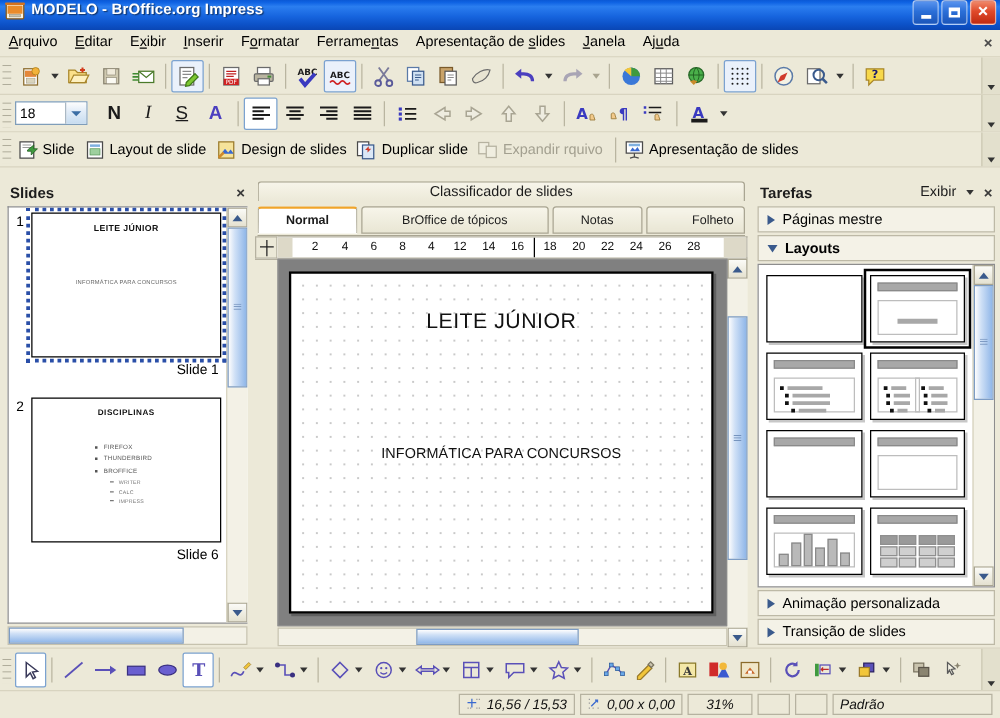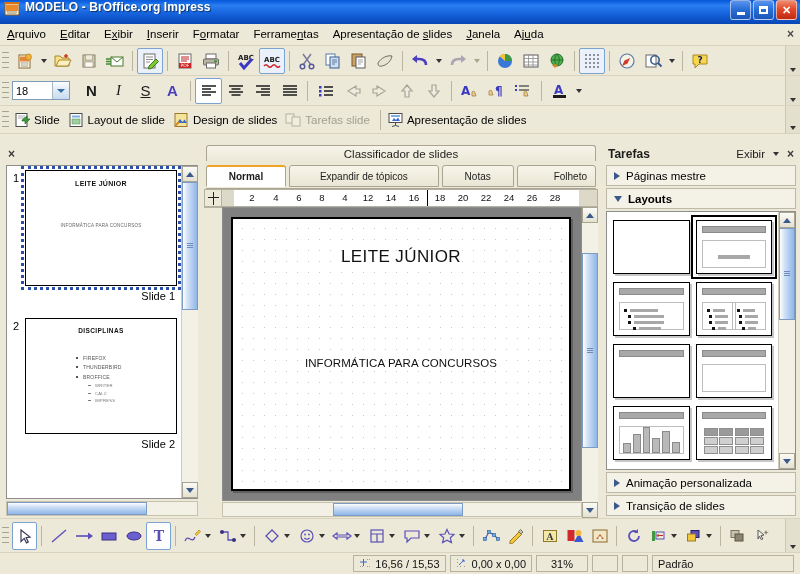--- a/index.html
+++ b/index.html
@@ -370,21 +370,21 @@
   
   .statusbar{
     position:absolute;left:0;right:0;bottom:0;height:22px;
     background:#ece9d8;border-top:1px solid #d8d4c0;
     display:flex;align-items:center;box-sizing:border-box;padding:0 2px;
     font-size:11px;
   }
   .sfield{
     height:17px;border:1px solid #b6b2a0;box-sizing:border-box;
     display:flex;align-items:center;padding:0 5px;margin-right:4px;
-    background:#ece9d8;color:#111;white-space:nowrap;gap:4px;
+    background:#ece9d8;color:#111;white-space:nowrap;gap:4px;font-style:italic;
   }
   .sfield.blank{width:26px;}
   .sgrow{flex:1 1 auto;}
   .sicon{width:12px;height:11px;flex:0 0 auto;}
 
   
   svg{display:block;}
 </style>
 </head>
 <body>
@@ -750,29 +750,39 @@
       <span class="pico">
         <svg width="17" height="16" viewBox="0 0 17 16">
             <rect x="2" y="1.5" width="12" height="13" fill="#f6e39a" stroke="#9a7a2a"></rect>
             <path d="M4 11l3-4 2.5 3 2-2.5L14 11z" fill="#3a6ad0"></path>
             <path d="M2 14l4-4" stroke="#d08a2a" stroke-width="2"></path>
           </svg>
       </span>
       <span>Design de slides</span>
     </span>
 
+    <span class="pbtn">
+      <span class="pico">
+        <svg width="17" height="16" viewBox="0 0 17 16">
+            <rect x="1" y="1.5" width="9" height="11" fill="#fff" stroke="#4a4a4a"></rect>
+            <rect x="5" y="4" width="9" height="11" fill="#dbe8f7" stroke="#3a5a8c"></rect>
+            <path d="M7 8l3-3v2h2l-3 3V8z" fill="#cf3a2a"></path>
+          </svg>
+      </span>
+      <span>Duplicar slide</span>
+    </span>
 
     <span class="pbtn disabled">
       <span class="pico">
         <svg width="17" height="16" viewBox="0 0 17 16">
             <rect x="1" y="2" width="8" height="9" fill="#f0eee0" stroke="#b6b2a0"></rect>
             <rect x="7" y="5" width="8" height="9" fill="#f0eee0" stroke="#b6b2a0"></rect>
           </svg>
       </span>
-      <span>Tarefas slide</span>
+      <span>Expandir rquivo</span>
     </span>
 
     <span class="tsep"></span>
 
     <span class="pbtn">
       <span class="pico">
         <svg width="17" height="16" viewBox="0 0 17 16">
             <rect x="2" y="1.5" width="13" height="9" fill="#fff" stroke="#4a4a4a"></rect>
             <rect x="4" y="3" width="9" height="2" fill="#7fb0e0"></rect>
             <path d="M5 9l2-3 2 2 2-2.5 2 3.5z" fill="#3a6ad0"></path>
@@ -784,20 +794,21 @@
 
     <span class="tb-overflow">
         <i class="caret"></i>
       </span>
   </div>
 
   <div class="main">
 
     <div class="slides-panel">
       <div class="panel-head">
+        <span class="ph-title">Slides</span>
         <span class="ph-x">×</span>
       </div>
       <div class="slides-body">
         <div class="slides-list">
 
           <div class="thumb-row">
             <span class="thumb-num">1</span>
             <div class="thumb sel">
               <div class="t1-title">LEITE JÚNIOR</div>
               <div class="t1-sub">INFORMÁTICA PARA CONCURSOS</div>
@@ -811,21 +822,21 @@
               <div class="t2-title">DISCIPLINAS</div>
               <ul class="t2-list">
                 <li>FIREFOX</li>
                 <li>THUNDERBIRD</li>
                 <li>BROFFICE</li>
                 <li class="sub">WRITER</li>
                 <li class="sub">CALC</li>
                 <li class="sub">IMPRESS</li>
               </ul>
             </div>
-            <span class="thumb-label">Slide 2</span>
+            <span class="thumb-label">Slide 6</span>
           </div>
 
         </div>
         <div class="vscroll">
           <div class="sc-btn">
               <i class="sc-arrow up"></i>
             </div>
           <div class="sc-track">
             <div class="sc-thumb" style="top:0;height:128px;"></div>
           </div>
@@ -839,21 +850,21 @@
           <div class="hs-thumb" style="left:0;width:140px;"></div>
         </div>
       </div>
     </div>
 
     <div class="editor">
       <div class="view-tabs">
         <div class="tab-top">Classificador de slides</div>
         <div class="tab-row">
           <div class="vtab active" style="width:80px;">Normal</div>
-          <div class="vtab" style="width:150px;">Expandir de tópicos</div>
+          <div class="vtab" style="width:150px;">BrOffice de tópicos</div>
           <div class="vtab" style="width:72px;">Notas</div>
           <div class="vtab" style="flex:1 1 auto;padding-left:36px;">Folheto</div>
         </div>
         <div class="tabs-underline"></div>
       </div>
 
       <div class="ruler-row">
         <div class="ruler-corner"></div>
         <div class="hruler">
           <div class="gray" style="left:0;width:12px;"></div>
@@ -1279,16 +1290,16 @@
               <rect x="4" y="8" width="1" height="1"></rect>
               <rect x="8" y="8" width="1" height="1"></rect>
             </g>
           </svg>
       </span>
       <span>0,00 x 0,00</span>
     </span>
     <span class="sfield" style="justify-content:center;width:52px;">31%</span>
     <span class="sfield blank"></span>
     <span class="sfield blank"></span>
-    <span class="sfield" style="width:142px;">Padrão</span>
+    <span class="sfield" style="width:128px;">Padrão</span>
   </div>
 
 </div>
 
 </body></html>

